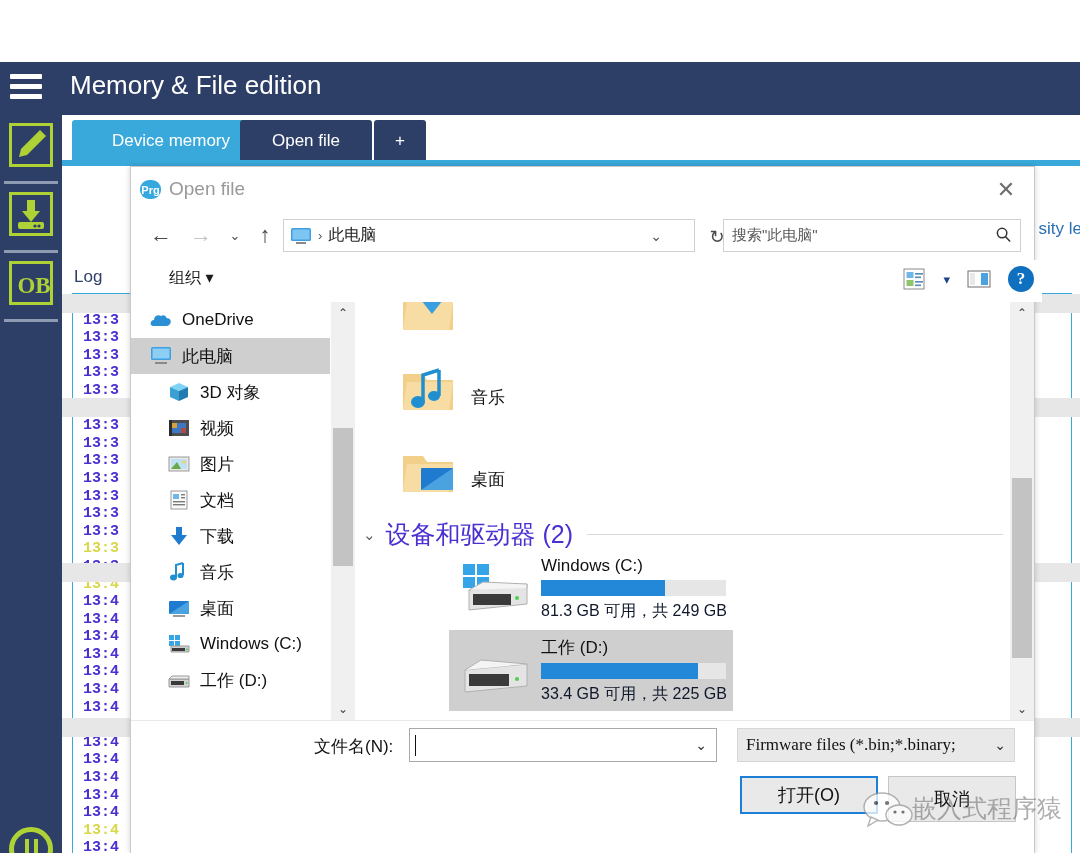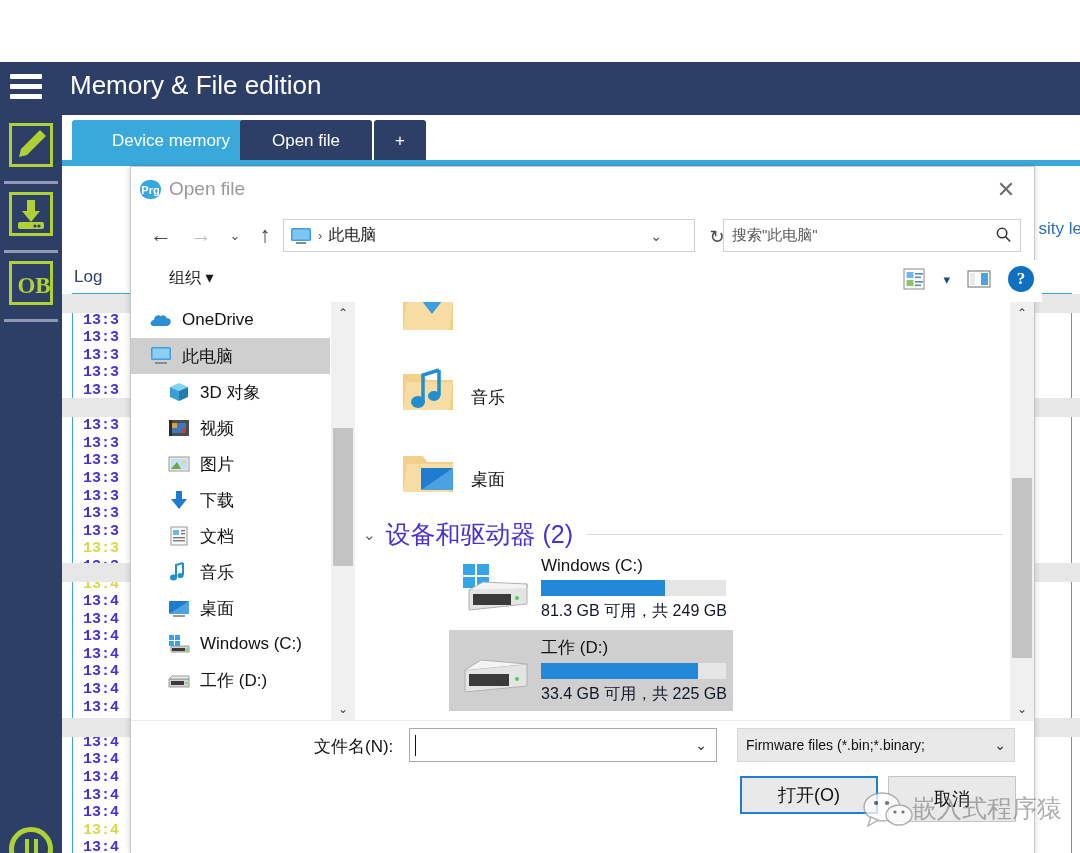--- a/index.html
+++ b/index.html
@@ -199,21 +199,21 @@
   .fn-input {
     position:absolute; left:278px; top:7px; width:308px; height:34px;
     border:1px solid #a9a9a9; background:#fff;
   }
   .fn-caret { position:absolute; left:5px; top:6px; width:1px; height:21px; background:#111; }
   .fn-chev { position:absolute; right:9px; top:8px; font-size:14px; color:#333; }
   .filter {
     position:absolute; left:606px; top:7px; width:278px; height:34px;
     background:#e9e9e9; border:1px solid #d6d6d6; display:flex; align-items:center;
   }
-  .filter-text { margin-left:8px; font-size:14px; color:#111; white-space:nowrap; overflow:hidden;}
+  .filter-text { margin-left:8px; font-size:17px; color:#111; white-space:nowrap; overflow:hidden;font-family:Liberation Serif, serif;}
   .filter-chev { position:absolute; right:8px; top:8px; font-size:14px; color:#333; }
   .btn-open {
     position:absolute; left:609px; top:55px; width:138px; height:38px;
     border:2px solid #1d7fd6; background:#e9e9e9;
     display:flex; align-items:center; justify-content:center;
     font-size:18px; color:#111; cursor:pointer;
   }
   .btn-cancel {
     position:absolute; left:757px; top:55px; width:128px; height:46px;
     border:1px solid #c6c6c6; background:#e9e9e9;
@@ -454,35 +454,35 @@
               <span class="tree-ico"><svg viewBox="0 0 24 22" width="24" height="22">
                   <rect x="2" y="4" width="20" height="14" fill="#e8e8e8" stroke="#9a9a9a"></rect>
                   <rect x="4" y="6" width="16" height="10" fill="#bfe1f5"></rect>
                   <polygon points="4,16 10,9 14,16" fill="#6aa94a"></polygon>
                   <circle cx="17" cy="9" r="1.8" fill="#f0d36a"></circle>
                 </svg></span>
               <span>图片</span>
             </div>
             <div class="tree-row indent">
               <span class="tree-ico"><svg viewBox="0 0 24 22" width="24" height="22">
-                  <rect x="9" y="2" width="6" height="9" fill="#1f7bd0"></rect>
-                  <polygon points="4,10 20,10 12,20" fill="#1f7bd0"></polygon>
-                </svg></span>
-              <span>下载</span>
-            </div>
-            <div class="tree-row indent">
-              <span class="tree-ico"><svg viewBox="0 0 24 22" width="24" height="22">
                   <rect x="4" y="2" width="16" height="18" fill="#fafafa" stroke="#9a9a9a"></rect>
                   <rect x="6" y="5" width="6" height="5" fill="#6fb7e8"></rect>
                   <rect x="6" y="12" width="12" height="1.4" fill="#7a7a7a"></rect>
                   <rect x="6" y="15" width="12" height="1.4" fill="#7a7a7a"></rect>
                   <rect x="14" y="5" width="4" height="1.4" fill="#7a7a7a"></rect>
                   <rect x="14" y="8" width="4" height="1.4" fill="#7a7a7a"></rect>
                 </svg></span>
               <span>文档</span>
+            </div>
+            <div class="tree-row indent">
+              <span class="tree-ico"><svg viewBox="0 0 24 22" width="24" height="22">
+                  <rect x="9" y="2" width="6" height="9" fill="#1f7bd0"></rect>
+                  <polygon points="4,10 20,10 12,20" fill="#1f7bd0"></polygon>
+                </svg></span>
+              <span>下载</span>
             </div>
             <div class="tree-row indent">
               <span class="tree-ico"><svg viewBox="0 0 24 22" width="24" height="22">
                   <path d="M16,2 L16,14 M16,2 L9,4 L9,16" stroke="#1f8fd0" stroke-width="2" fill="none"></path>
                   <ellipse cx="6.5" cy="16.5" rx="3.5" ry="3" fill="#1f8fd0"></ellipse>
                   <ellipse cx="13.5" cy="14.5" rx="3" ry="2.6" fill="#1f8fd0"></ellipse>
                 </svg></span>
               <span>音乐</span>
             </div>
             <div class="tree-row indent">

